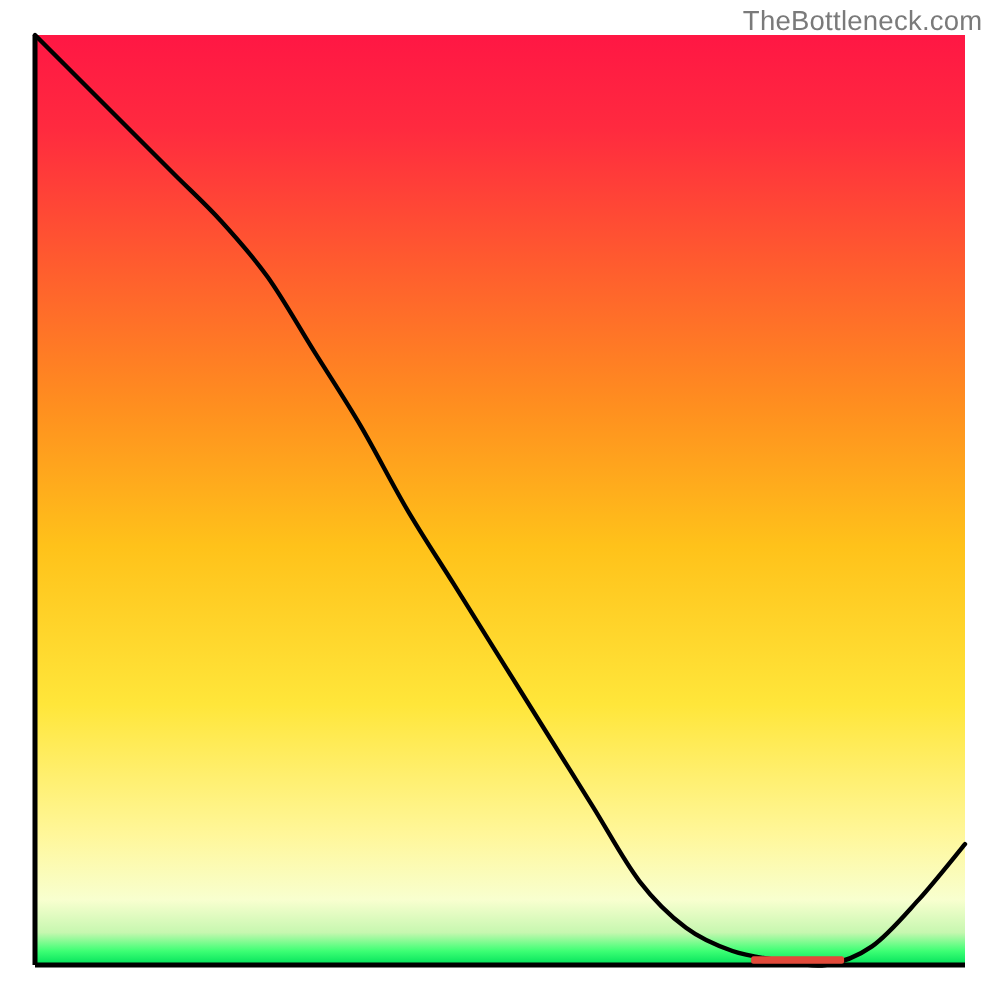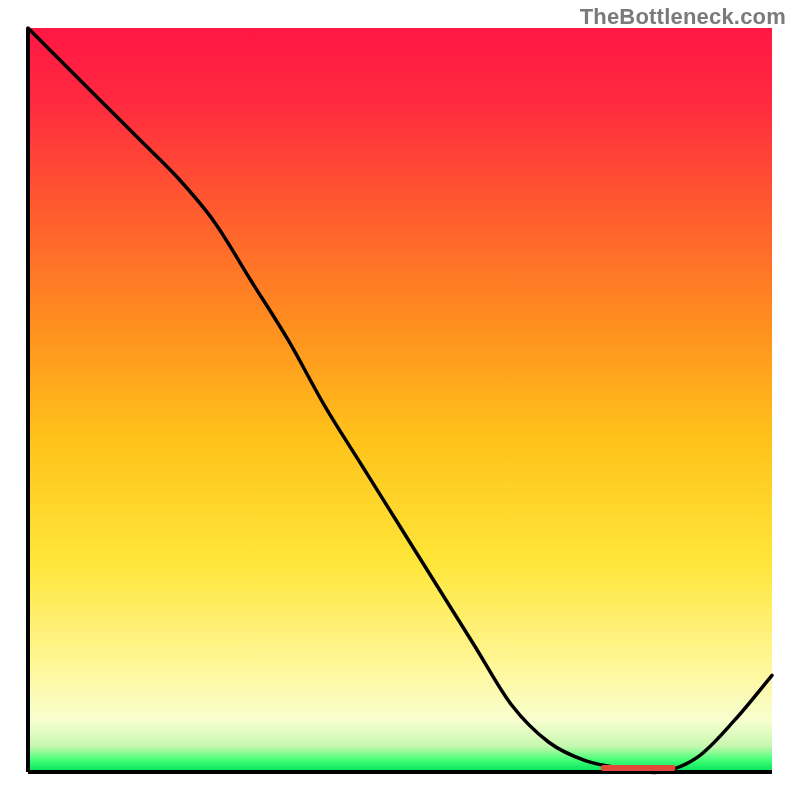--- a/index.html
+++ b/index.html
@@ -14,21 +14,21 @@
   .stage {
     position: relative;
     width: 800px;
     height: 800px;
   }
   .watermark {
     position: absolute;
     top: 4px;
     right: 14px;
     font-size: 22px;
-    font-weight: 700;
+    font-weight: 400;
     color: #7a7a7a;
     letter-spacing: 0.2px;
     z-index: 10;
   }
   svg {
     position: absolute;
     top: 0;
     left: 0;
   }
 </style>

